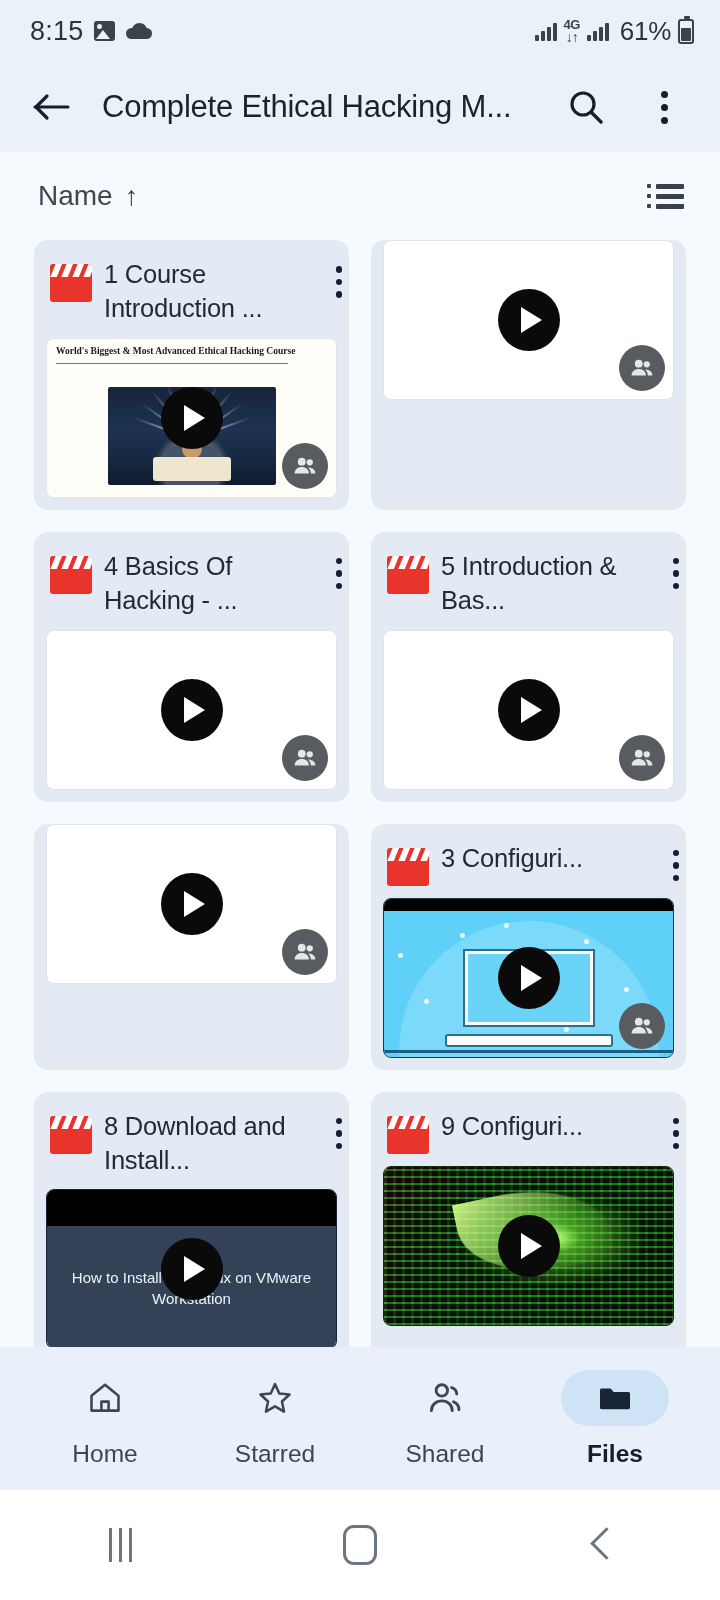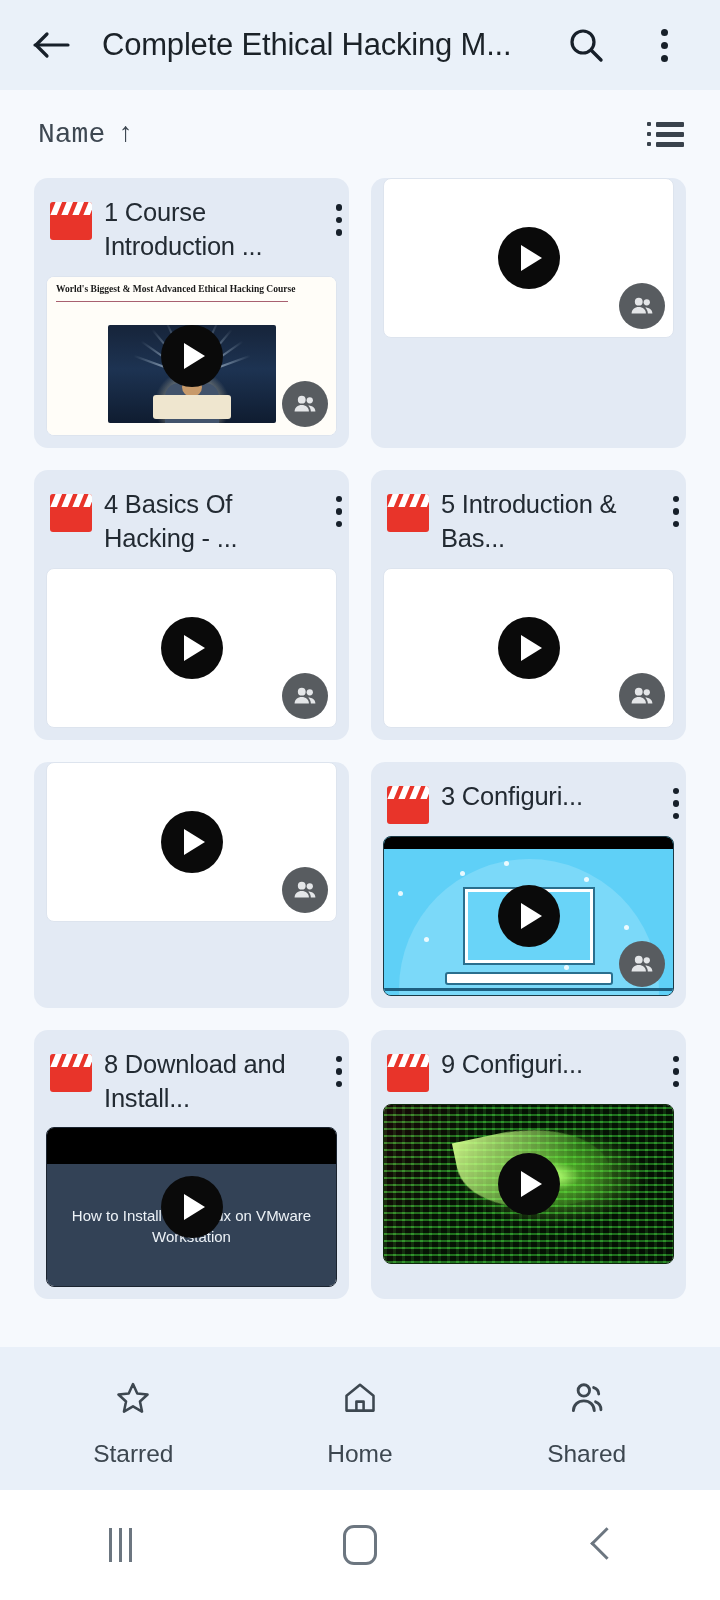--- a/index.html
+++ b/index.html
@@ -56,21 +56,20 @@
   .tb-act { width: 52px; height: 52px; display:flex; align-items:center; justify-content:center; flex:0 0 auto;}
   .tb-act.search { margin-right: 26px; }
   .dots3 { display:flex; flex-direction:column; gap:6px; align-items:center; }
   .dots3 i { width:7px; height:7px; border-radius:50%; background:#17202A; display:block; }
 
   
   .content { flex: 1 1 auto; background:#F6F9FD; position: relative; overflow: hidden; }
   .sortbar {
     height: 88px; display:flex; align-items:center; justify-content:space-between;
     padding: 0 36px 0 38px;
-    font-family: Liberation Mono, monospace;
   }
   .sort-left { display:flex; align-items:center; gap: 12px; }
   .sort-name { font-size: 28px; color: #3E4852; }
   .sort-arrow { font-size: 27px; color:#3E4852; line-height:1; }
   .listview-icon { display:flex; flex-direction:column; gap:5px; }
   .listview-icon .rw { display:flex; align-items:center; gap:5px; }
   .listview-icon .rw b { width:4px; height:4px; background:#39424C; border-radius:1px; display:block;}
   .listview-icon .rw s { width:28px; height:5px; background:#39424C; border-radius:1px; display:block;}
 
   .grid {
@@ -187,20 +186,47 @@
   .sn-home { width:34px; height:40px; border:3px solid #6C7680; border-radius:11px; }
   .sn-back { width:22px; height:34px; position:relative; }
   .sn-back::before { content:""; position:absolute; left:6px; top:4px; width:20px; height:20px;
     border-left:3px solid #6C7680; border-bottom:3px solid #6C7680; transform: rotate(45deg); }
 </style>
 </head>
 <body>
 
 <div id="app">
 
+  <div class="statusbar">
+    <div class="sb-left">
+      <span class="sb-clock">8:15</span>
+      <span class="ico-gallery"></span>
+      <span class="ico-cloud"></span>
+    </div>
+    <div class="sb-right">
+      <span class="bars">
+          <i></i>
+          <i></i>
+          <i></i>
+          <i></i>
+        </span>
+      <span class="netg">
+        <span class="g">4G</span>
+        <span class="ar">↓↑</span>
+      </span>
+      <span class="bars">
+          <i></i>
+          <i></i>
+          <i></i>
+          <i></i>
+        </span>
+      <span class="sb-batt-txt">61%</span>
+      <span class="batt"></span>
+    </div>
+  </div>
 
   <div class="toolbar">
     <div class="tb-back">
       <svg width="38" height="30" viewBox="0 0 38 30" aria-hidden="true">
         <path d="M2 15 H35" stroke="#17202A" stroke-width="3.2" fill="none" stroke-linecap="round"></path>
         <path d="M14 4 L3 15 L14 26" stroke="#17202A" stroke-width="3.2" fill="none" stroke-linecap="round" stroke-linejoin="round"></path>
       </svg>
     </div>
     <div class="tb-title">Complete Ethical Hacking M...</div>
     <div class="tb-act search">
@@ -492,49 +518,57 @@
         </div>
       </div>
 
     </div>
   </div>
 
   <div class="bottomnav">
 
     <div class="nav-item">
       <span class="nav-pill">
-        <svg width="38" height="38" viewBox="0 0 24 24" fill="none" stroke="#3D4750" stroke-width="1.6" aria-hidden="true">
-          <path d="M12 3.2 14.7 9.1 21.2 9.8 16.4 14.2 17.7 20.6 12 17.3 6.3 20.6 7.6 14.2 2.8 9.8 9.3 9.1 Z" stroke-linejoin="round"></path>
-        </svg>
-      </span>
-      <span class="nav-label">Starred</span>
-    </div>
-
-    <div class="nav-item">
-      <span class="nav-pill">
         <svg width="36" height="36" viewBox="0 0 24 24" fill="none" stroke="#3D4750" stroke-width="1.7" aria-hidden="true">
           <path d="M3 10.5 12 3.2 21 10.5 V20.4 H3 Z" stroke-linejoin="round"></path>
           <path d="M9.6 20.4 V14.4 H14.4 V20.4" stroke-linejoin="round"></path>
         </svg>
       </span>
       <span class="nav-label">Home</span>
+    </div>
+
+    <div class="nav-item">
+      <span class="nav-pill">
+        <svg width="38" height="38" viewBox="0 0 24 24" fill="none" stroke="#3D4750" stroke-width="1.6" aria-hidden="true">
+          <path d="M12 3.2 14.7 9.1 21.2 9.8 16.4 14.2 17.7 20.6 12 17.3 6.3 20.6 7.6 14.2 2.8 9.8 9.3 9.1 Z" stroke-linejoin="round"></path>
+        </svg>
+      </span>
+      <span class="nav-label">Starred</span>
     </div>
 
     <div class="nav-item">
       <span class="nav-pill">
         <svg width="38" height="38" viewBox="0 0 24 24" fill="none" stroke="#3D4750" stroke-width="1.8" aria-hidden="true">
           <circle cx="10" cy="7.2" r="3.6"></circle>
           <path d="M3.4 20c0-3.6 2.9-6.2 6.6-6.2s6.6 2.6 6.6 6.2" stroke-linecap="round"></path>
           <path d="M16.2 5.4c2 .7 3.2 2.2 3.2 4.1" stroke-linecap="round"></path>
           <path d="M17.4 14.4c2.2.8 3.4 2.6 3.4 5" stroke-linecap="round"></path>
         </svg>
       </span>
       <span class="nav-label">Shared</span>
     </div>
 
+    <div class="nav-item active">
+      <span class="nav-pill">
+        <svg width="36" height="36" viewBox="0 0 24 24" fill="#172534" aria-hidden="true">
+          <path d="M3 5.6h6.1l2 2.4H21c.6 0 1 .5 1 1.1v9.3c0 .6-.4 1.1-1 1.1H3c-.6 0-1-.5-1-1.1V6.7c0-.6.4-1.1 1-1.1z"></path>
+        </svg>
+      </span>
+      <span class="nav-label">Files</span>
+    </div>
 
   </div>
 
   <div class="sysnav">
     <div class="sn">
       <span class="sn-recents">
           <i></i>
           <i></i>
           <i></i>
         </span>

